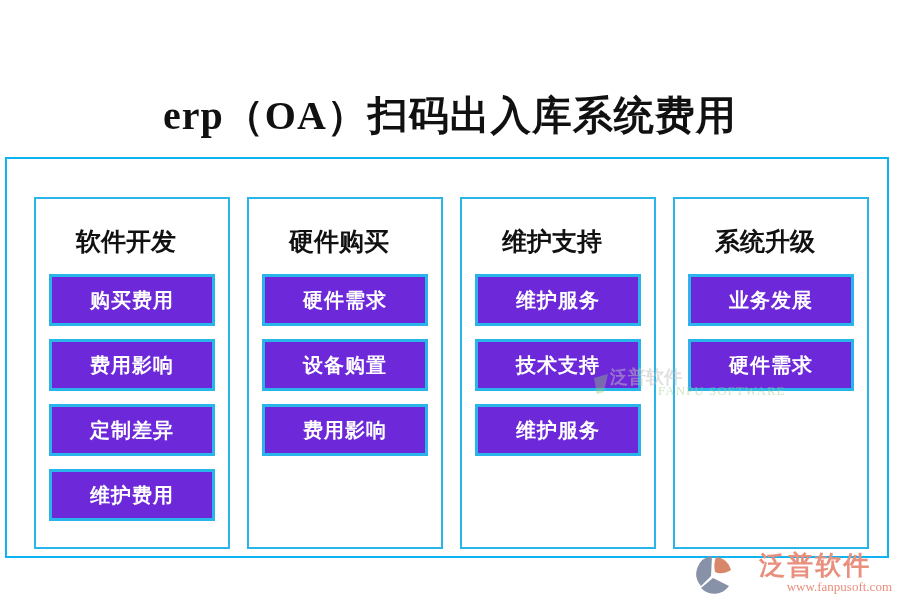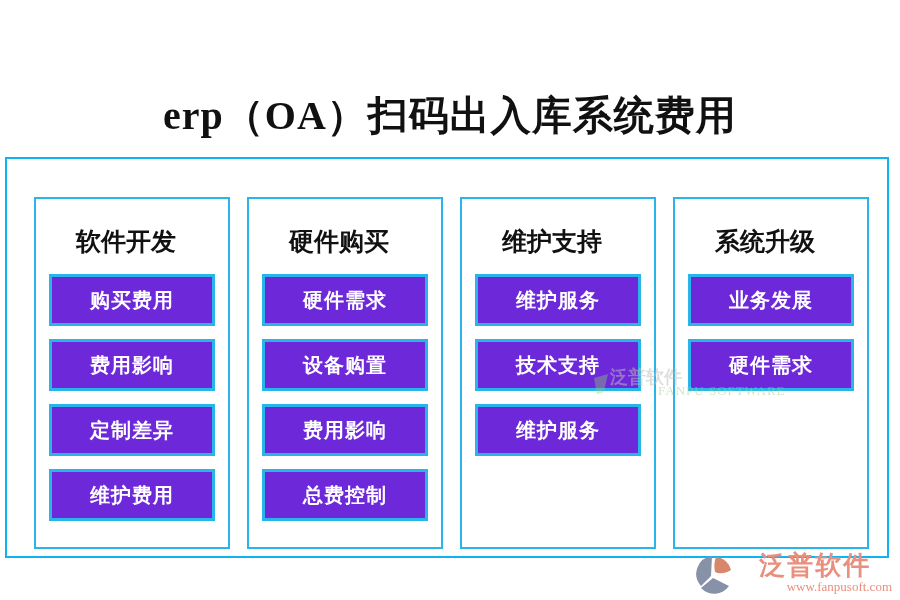--- a/index.html
+++ b/index.html
@@ -65,21 +65,20 @@
     <div class="btn">费用影响</div>
     <div class="btn">定制差异</div>
     <div class="btn">维护费用</div>
   </div>
 
   <div class="column">
     <div class="col-header">硬件购买</div>
     <div class="btn">硬件需求</div>
     <div class="btn">设备购置</div>
     <div class="btn">费用影响</div>
-    <div class="btn">总费控制</div>
   </div>
 
   <div class="column">
     <div class="col-header">维护支持</div>
     <div class="btn">维护服务</div>
     <div class="btn">技术支持</div>
     <div class="btn">维护服务</div>
   </div>
 
   <div class="column">

